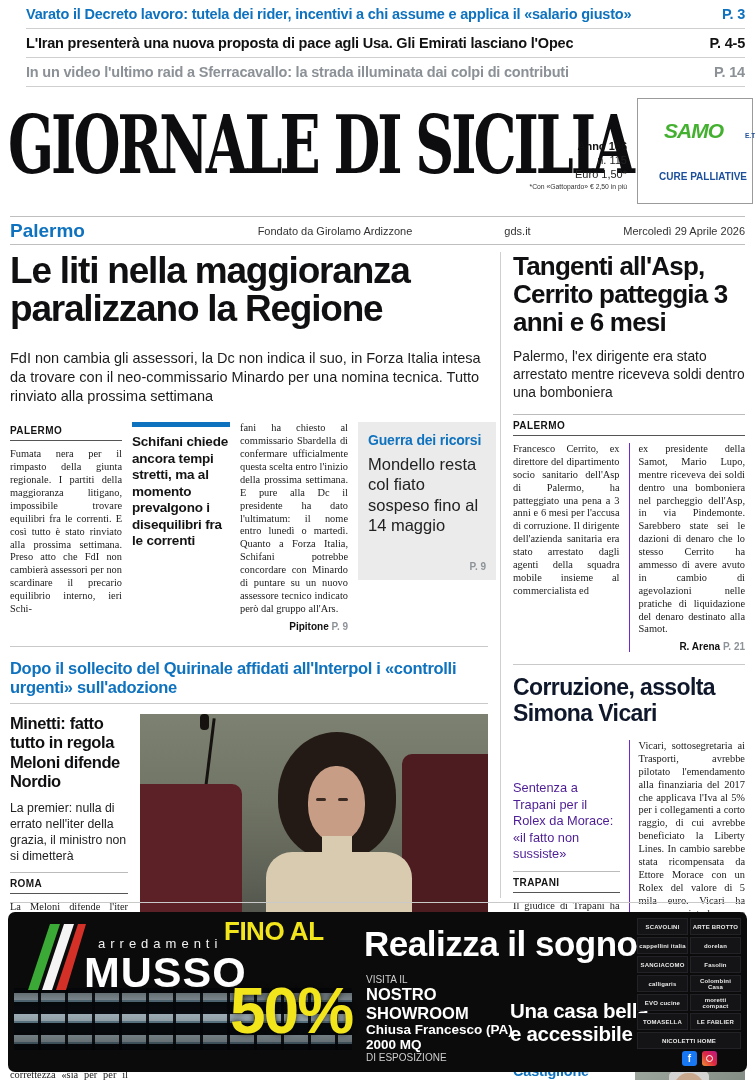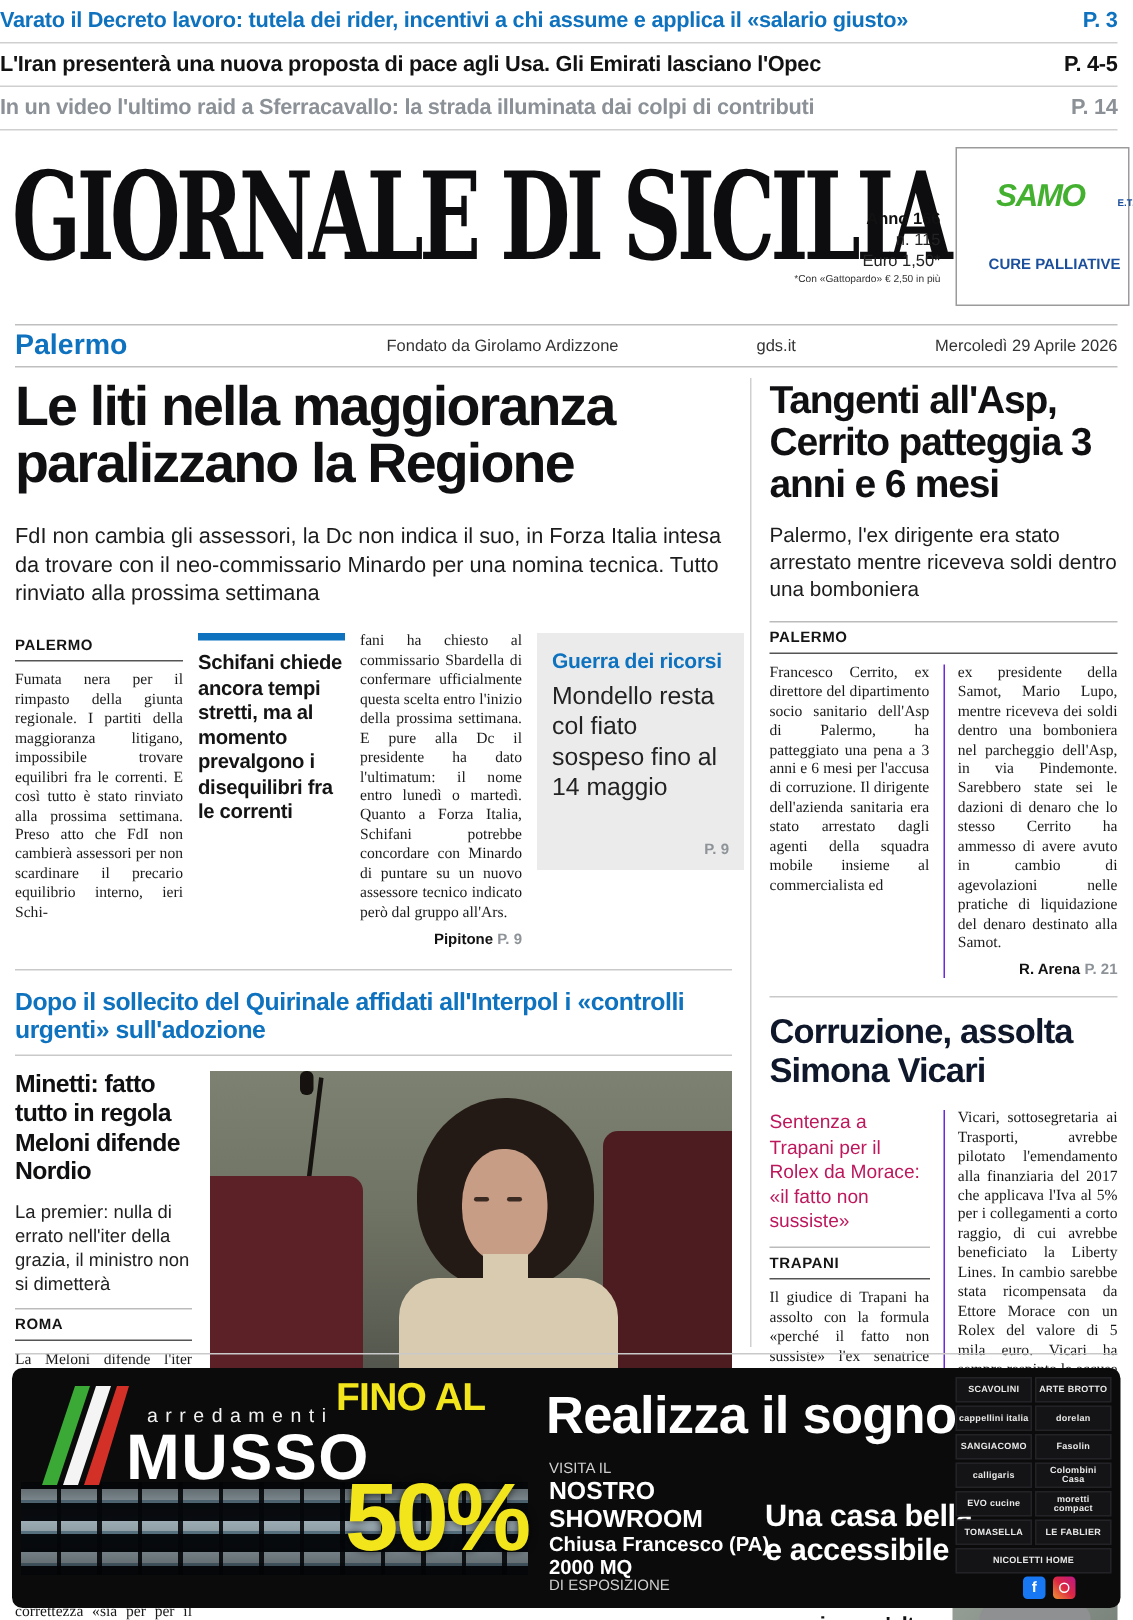--- a/index.html
+++ b/index.html
@@ -4,21 +4,21 @@
 <style>
   * { margin:0; padding:0; box-sizing:border-box; }
   html,body { background:#ffffff; }
   #page {
     position:relative; width:755px; height:1080px; background:#fff;
     font-family:"Liberation Sans", sans-serif; color:#111; overflow:hidden;
   }
   .hair { background:#c9c9c9; position:absolute; height:1px; left:10px; right:10px; }
 
   
-  .strip { position:absolute; left:0; right:10px; top:0; }
+  .strip { position:absolute; left:26px; right:10px; top:0; }
   .strip-row { height:29px; display:flex; align-items:center; justify-content:space-between;
     border-bottom:1px solid #cfcfcf; font-weight:bold; font-size:14.5px; letter-spacing:-0.2px; }
   .strip-row .pg { font-size:14.5px; font-weight:bold; }
   .strip-row.c-blue, .strip-row.c-blue .pg { color:#0e72bf; }
   .strip-row.c-black, .strip-row.c-black .pg { color:#121212; }
   .strip-row.c-gray, .strip-row.c-gray .pg { color:#8b9196; }
 
   
   .masthead { position:absolute; left:8px; top:96px; height:92px; }
   .masthead span { display:inline-block; transform:scaleY(1.5); transform-origin:top left;
@@ -90,21 +90,21 @@
   .caption { margin-top:5px; font-size:10px; color:#222; }
   .caption b { font-weight:bold; }
 
   
   h2.r-hl { font-size:26px; line-height:1.08; letter-spacing:-0.8px; font-weight:bold; color:#101012; }
   h2.r-hl2 { font-size:23px; line-height:1.1; letter-spacing:-0.6px; font-weight:bold; color:#0f172a; }
   .r-lead { margin-top:12px; font-size:13.8px; line-height:1.3; color:#1c1c1c; }
   .twocol { display:flex; gap:9px; margin-top:2px; }
   .twocol .c { flex:1; min-width:0; }
   .twocol .c2 { border-left:1px solid #6d28d9; padding-left:9px; }
-  .v-lead { font-size:12.8px; line-height:1.3; color:#be185d; padding-bottom:8px; }
+  .v-lead { font-size:12.8px; line-height:1.3; color:#4c1d95; padding-bottom:8px;margin-top:40px; }
 
   .cast-row { display:flex; gap:8px; }
   .cast-txt { flex:1; }
   .cast-k { color:#0e72bf; font-weight:bold; font-size:14.5px; letter-spacing:-0.2px; }
   .cast-hl { font-size:14.5px; font-weight:bold; line-height:1.2; letter-spacing:-0.3px; margin-top:2px; color:#101012; }
   .photo2 { flex:0 0 110px; width:110px; height:66px; position:relative; overflow:hidden;
     background:linear-gradient(135deg,#9fa89e,#79827a); margin-top:2px; }
   .p2-head { position:absolute; left:38px; top:8px; width:32px; height:40px; background:#c9a98e; border-radius:46%; }
   .p2-hair { position:absolute; left:34px; top:2px; width:40px; height:18px; background:#d4d4d2; border-radius:50% 50% 0 0; }
   .p2-glass { position:absolute; left:42px; top:22px; width:24px; height:4px; background:#5c5148; border-radius:2px; }

